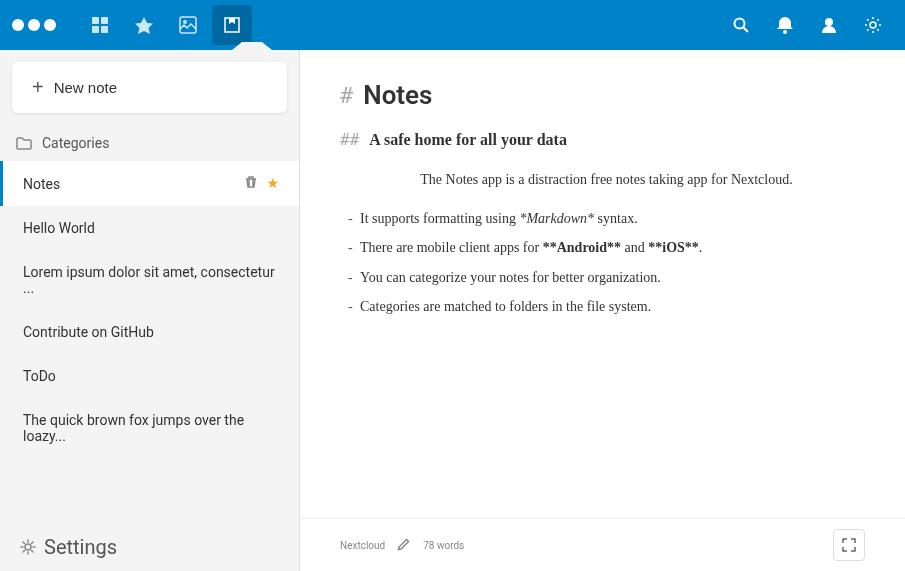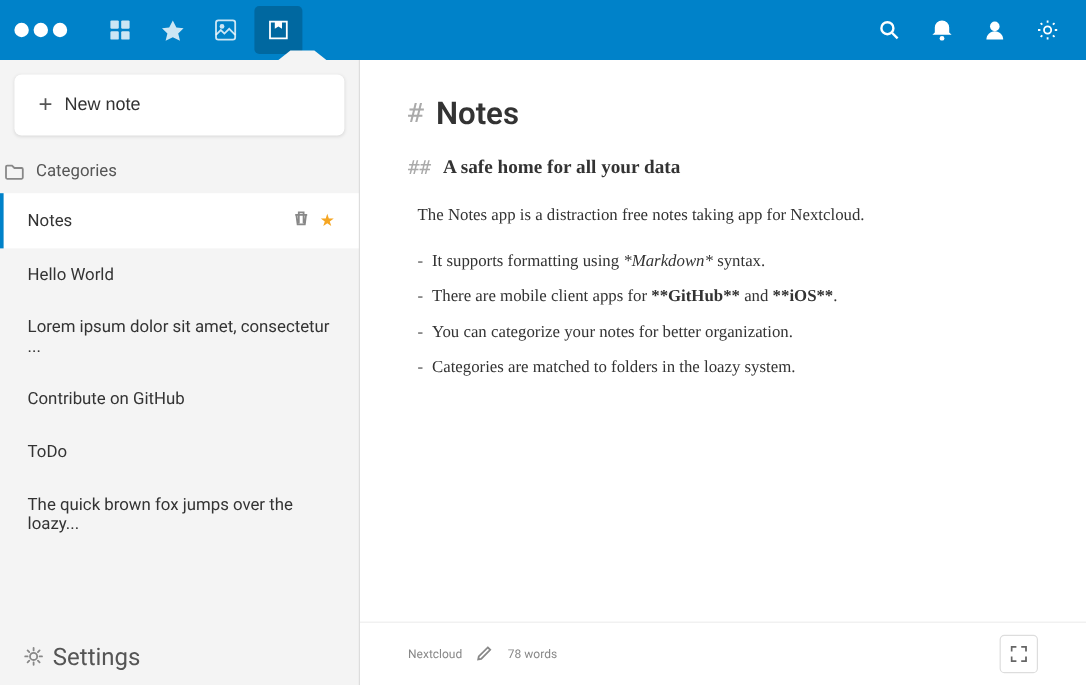--- a/index.html
+++ b/index.html
@@ -83,21 +83,21 @@
     .new-note-btn .plus-icon {
       font-size: 20px;
       color: #555;
       font-weight: 300;
     }
 
     .categories-item {
       display: flex;
       align-items: center;
       gap: 10px;
-      padding: 10px 4px;
+      padding: 10px 16px;
       color: #555;
       cursor: pointer;
       font-size: 14px;
     }
 
     .note-item {
       padding: 14px 20px;
       cursor: pointer;
       border-left: 3px solid transparent;
       position: relative;
@@ -190,21 +190,21 @@
       font-weight: 600;
       color: #333;
     }
 
     .note-body {
       font-size: 14px;
       line-height: 1.8;
       color: #333;
       padding-left: 8px;
     }
-    .note-body p { margin-bottom: 14px; }
+    .note-body p { margin-bottom: 14px; text-align: center; }
     .note-body ul { list-style: none; padding: 0; margin-top: 11px; }
     .note-body li {
       padding-left: 12px;
       position: relative;
       margin-bottom: 4px;
     }
     .note-body li::before {
       content: '-';
       position: absolute;
       left: 0;
@@ -377,23 +377,23 @@
 
       <div class="note-subtitle-line">
         <span class="heading2-marker">##</span>
         <span class="note-subtitle">A safe home for all your data</span>
       </div>
 
       <div class="note-body">
         <p>The Notes app is a distraction free notes taking app for Nextcloud.</p>
         <ul>
           <li>It supports formatting using <span class="italic">*Markdown*</span> syntax.</li>
-          <li>There are mobile client apps for <span class="bold">**GitHub**</span> and <span class="bold">**iOS**</span>.</li>
+          <li>There are mobile client apps for <span class="bold">**Android**</span> and <span class="bold">**iOS**</span>.</li>
           <li>You can categorize your notes for better organization.</li>
-          <li>Categories are matched to folders in the loazy system.</li>
+          <li>Categories are matched to folders in the file system.</li>
         </ul>
       </div>
     </div>
 
     <div class="editor-footer">
       <span>Nextcloud</span>
       <span class="edit-icon">
         <svg width="14" height="14" viewBox="0 0 14 14" fill="none" stroke="#888" stroke-width="1.5">
           <path d="M9.5 2.5l2 2L4 12l-2.5.5.5-2.5z"></path>
         </svg>

